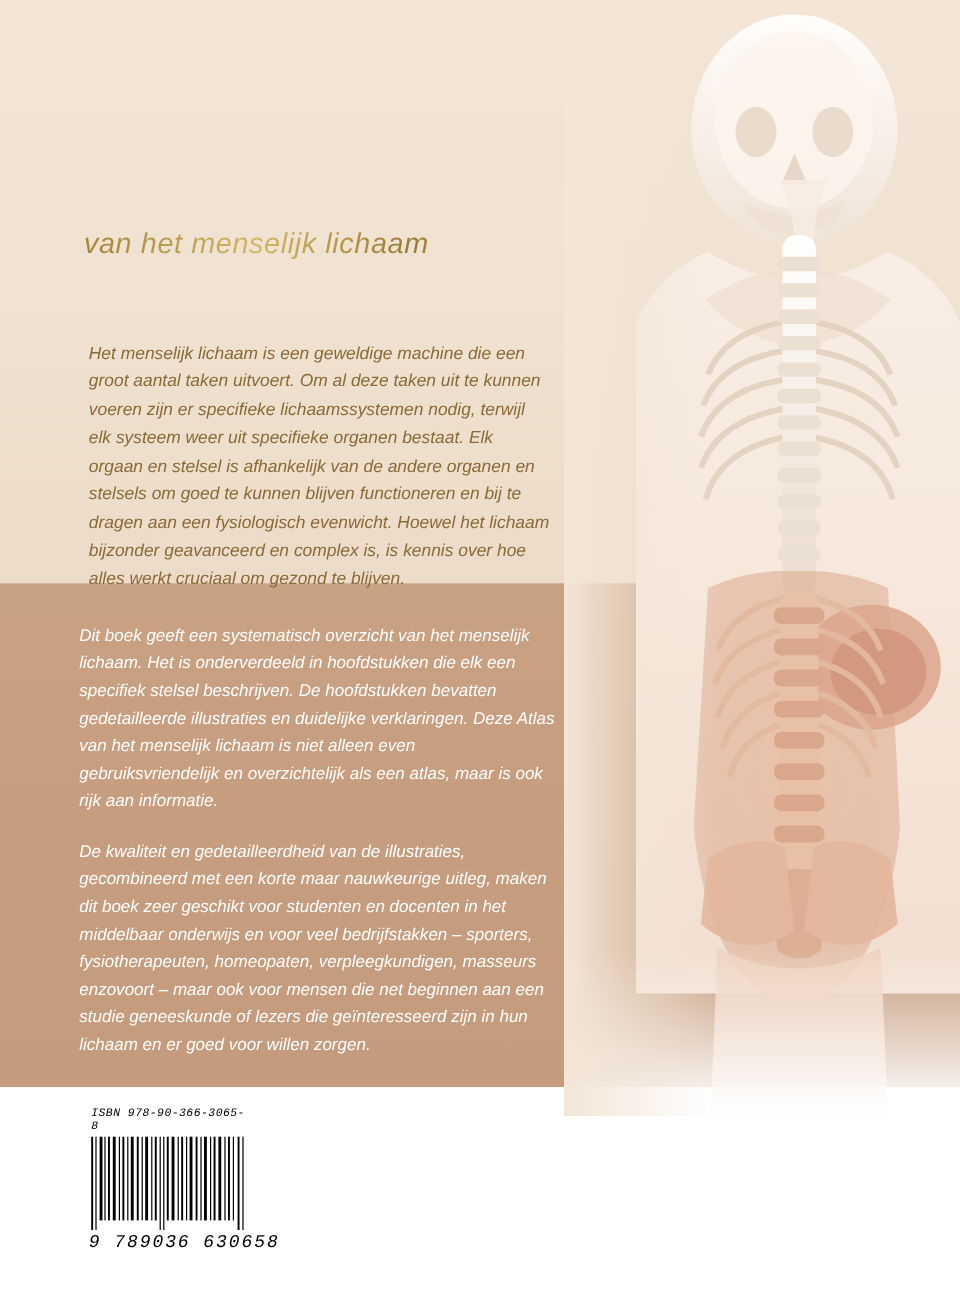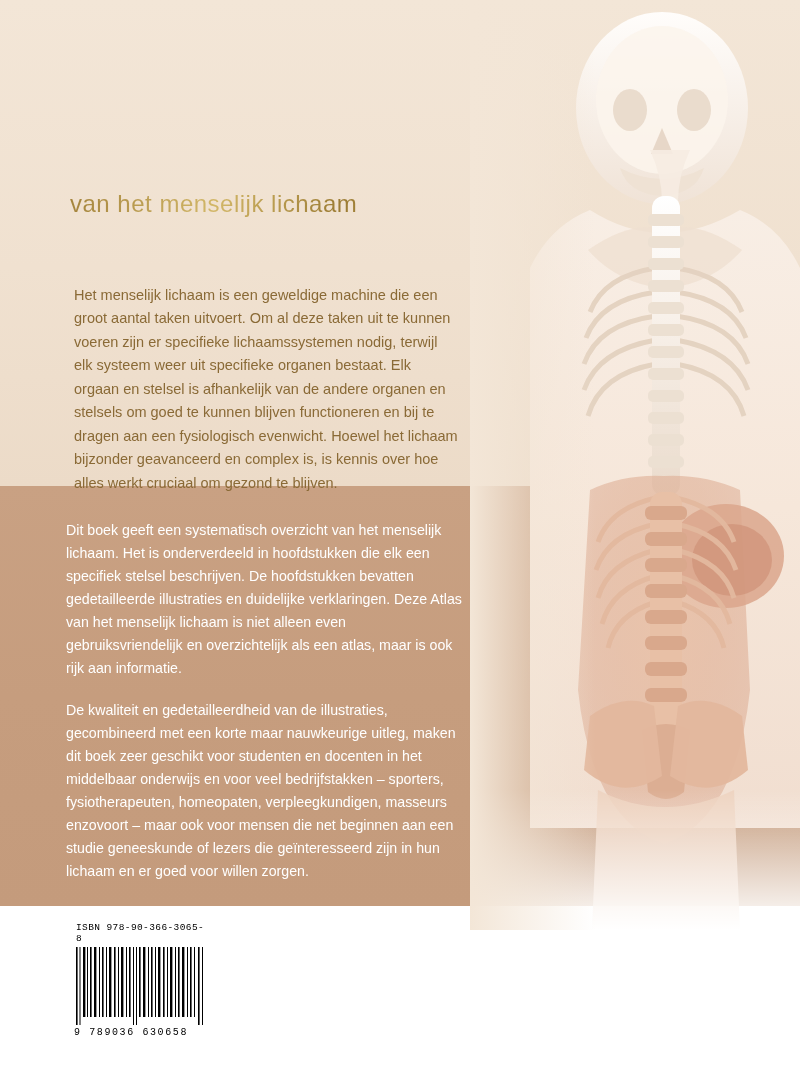--- a/index.html
+++ b/index.html
@@ -9,20 +9,21 @@
   }
   body {
     font-family: "Liberation Sans", sans-serif;
   }
   .page {
     position: relative;
     width: 800px;
     height: 1074px;
     overflow: hidden;
     background: #ffffff;
+    font-style: italic;
   }
 
   
   .band-top {
     position: absolute;
     left: 0; top: 0;
     width: 800px; height: 486px;
     background: linear-gradient(180deg, #f3e6d7 0%, #f0e1d0 55%, #ecdbc8 100%);
   }
   .band-mid {
@@ -125,21 +126,21 @@
     color: #000;
     margin: 0 0 3px 2px;
   }
   .barcode-bars {
     width: 132px;
     height: 78px;
     display: block;
   }
   .barcode-digits {
     font-family: "Liberation Mono", monospace;
-    font-size: 10px;
+    font-size: 15px;
     letter-spacing: 1.6px;
     color: #000;
     margin: 2px 0 0 0;
     white-space: nowrap;
   }
 </style>
 </head>
 <body>
 
 <div class="page">

